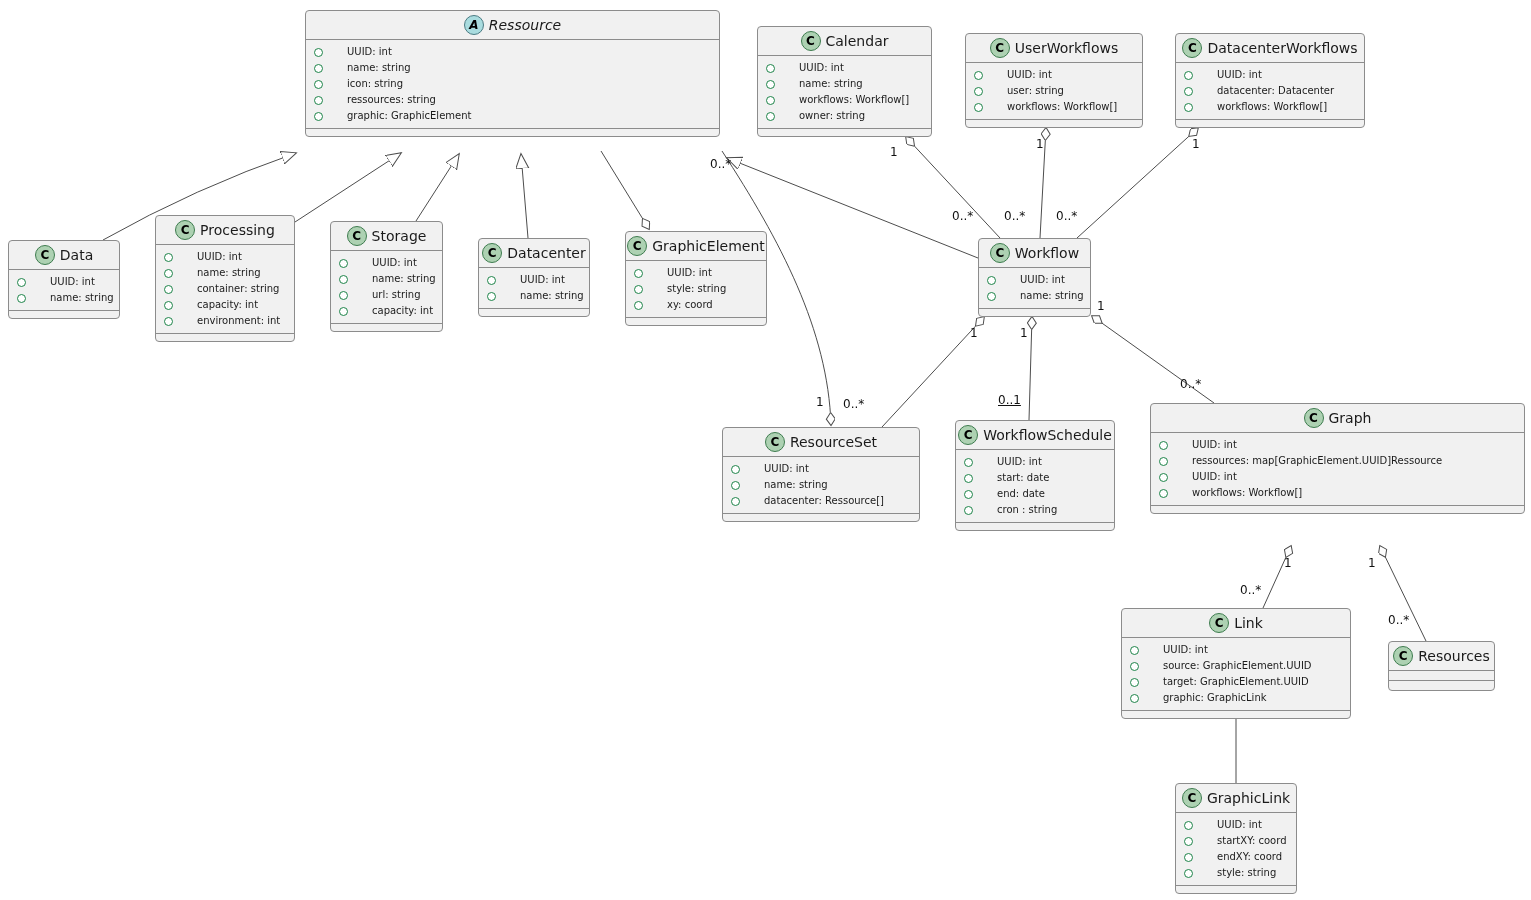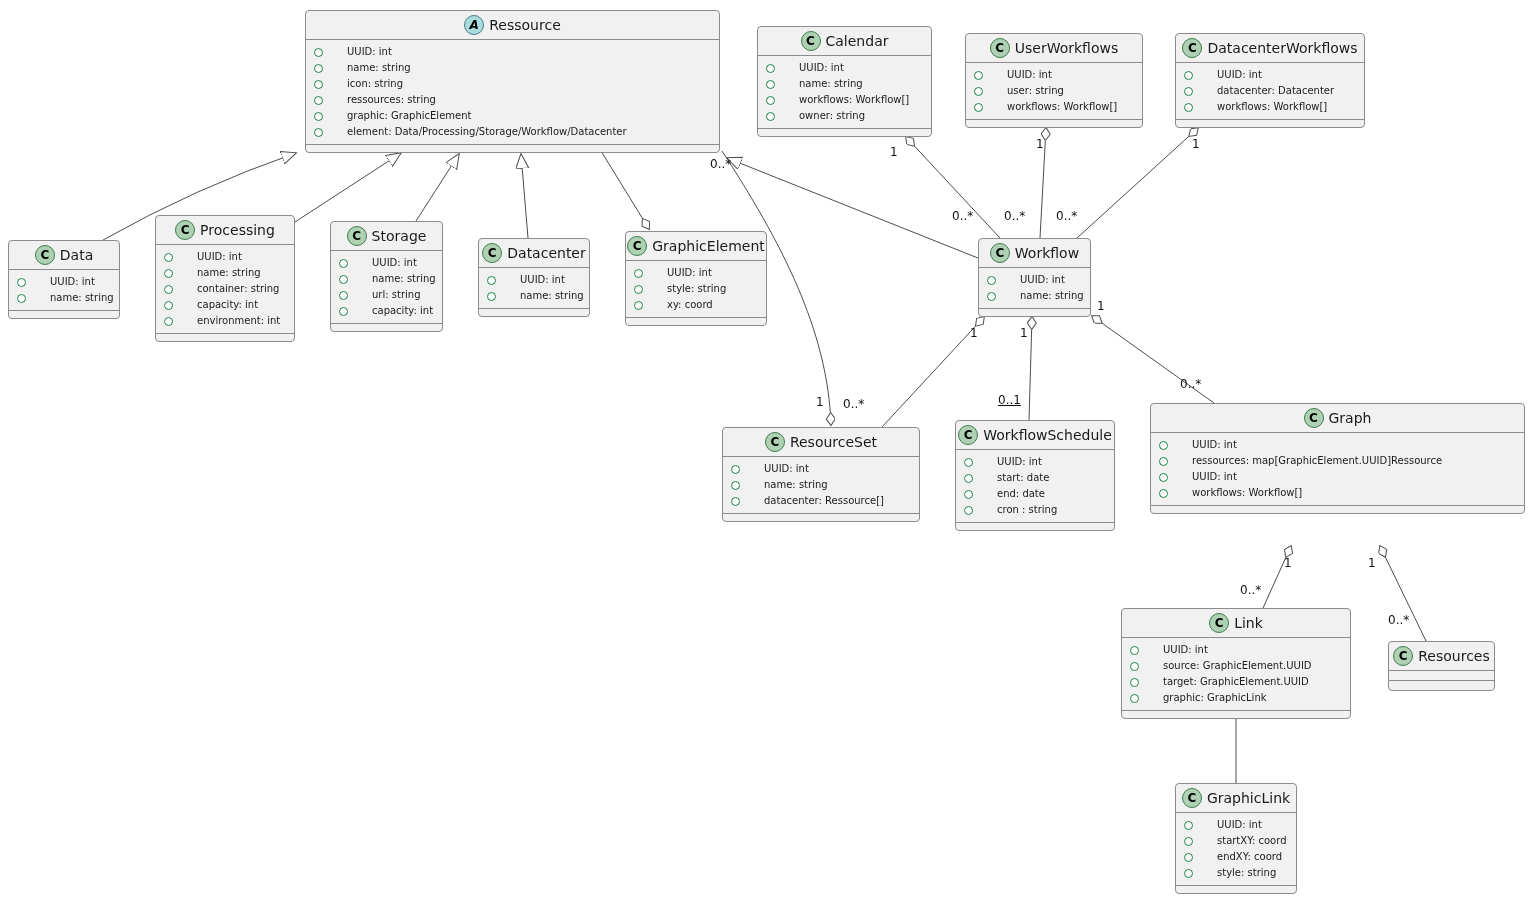--- a/index.html
+++ b/index.html
@@ -7,21 +7,21 @@
           font-family:"DejaVu Sans","Liberation Sans",sans-serif;color:#1a1a1a;overflow:hidden;}
   #edges{position:absolute;left:0;top:0;width:1531px;height:900px;}
   .cls{position:absolute;background:#F1F1F1;border:1px solid #8C8C8C;border-radius:4px;box-sizing:border-box;}
   .cls-title{display:flex;align-items:center;justify-content:center;gap:5px;padding:4px 8px;
              border-bottom:1px solid #8C8C8C;line-height:18px;font-size:14px;white-space:nowrap;}
   .badge{display:inline-flex;align-items:center;justify-content:center;width:18px;height:18px;
          border-radius:50%;background:#ADD1B2;border:1px solid #3E7C4F;font-size:12px;font-weight:bold;
          color:#000;flex:0 0 auto;}
   .badge.abstract{background:#A9DCDF;border-color:#4B7B83;font-style:italic;}
   .cls-name{white-space:nowrap;}
-  .cls-name.italic{}
+  .cls-name.italic{font-style:italic;}
   .attrs{list-style:none;margin:0;padding:4px 8px;border-bottom:1px solid #8C8C8C;}
   .attrs li{display:flex;align-items:center;gap:24px;line-height:16px;font-size:10px;white-space:nowrap;}
   .attrs .dot{width:7px;height:7px;border:1.5px solid #1E8449;border-radius:50%;background:#fff;flex:0 0 auto;}
   .methods{height:7px;}
   .compartment{height:9px;border-bottom:1px solid #8C8C8C;}
   .compartment:last-child{border-bottom:none;}
   .mult{position:absolute;font-size:12px;line-height:13px;color:#111;white-space:nowrap;}
 </style>
 </head>
 <body>
@@ -76,24 +76,20 @@
           <span>icon: string</span>
         </li>
         <li>
           <span class="dot"></span>
           <span>ressources: string</span>
         </li>
         <li>
           <span class="dot"></span>
           <span>graphic: GraphicElement</span>
         </li>
-        <li>
-          <span class="dot"></span>
-          <span>element: Data/Processing/Storage/Workflow/Datacenter</span>
-        </li>
       </ul>
     <div class="methods"></div>
   </div>
 
   <div class="cls" style="left:757px;top:26px;width:175px;">
     <div class="cls-title">
       <span class="badge">C</span>
       <span class="cls-name">Calendar</span>
     </div>
     <ul class="attrs">

